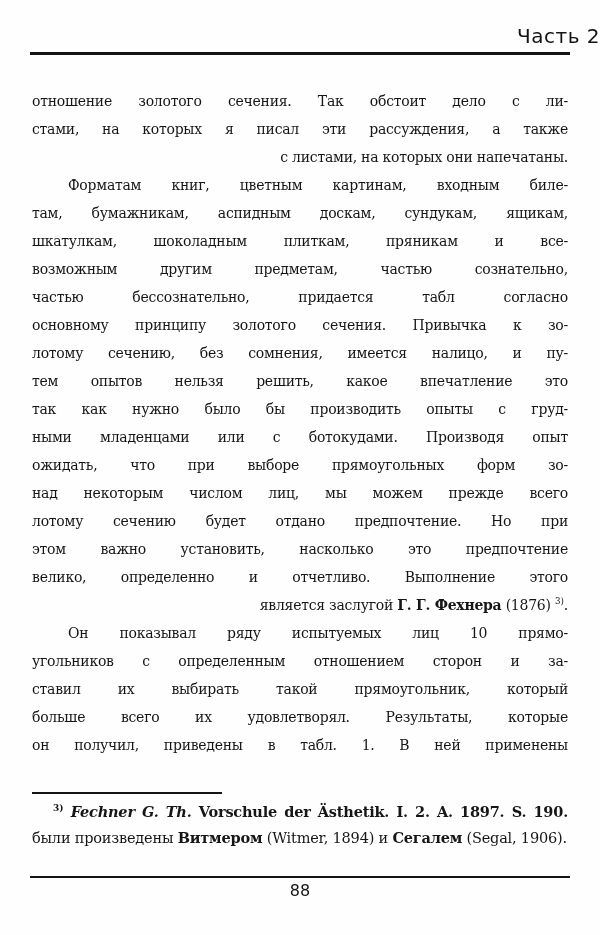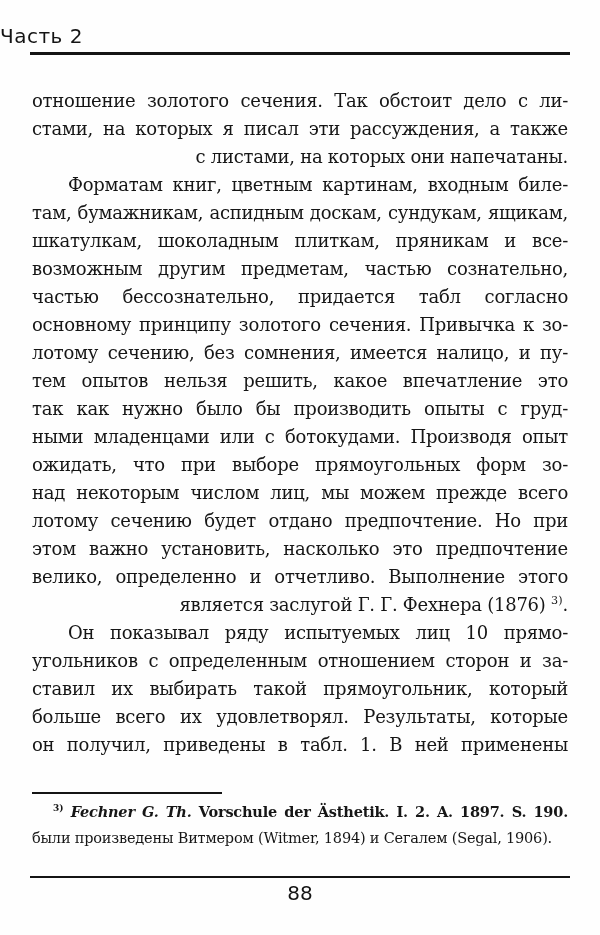--- a/index.html
+++ b/index.html
@@ -1,50 +1,50 @@
 <!DOCTYPE html>
 <html><head>
 <meta charset="utf-8">
 <style>
   html,body { margin:0; padding:0; background:#e8e8e8; }
   .page {
     position:relative; width:600px; height:935px; margin:0 auto;
     background:#fefefe; color:#161616; overflow:hidden;
   }
   .running-head {
-    position:absolute; top:24px; left:0; right:0; text-align:left;
+    position:absolute; top:24px; left:0; right:0; text-align:right;
     font-family:"DejaVu Sans", sans-serif; font-size:20px; letter-spacing:0.5px;
     color:#141414;
   }
   .rule { position:absolute; background:#141414; }
   .rule-header { top:52px; left:30px; right:30px; height:2.5px; }
   .rule-foot-sep { top:792px; left:32px; width:190px; height:2px; }
   .rule-bottom { top:876px; left:30px; right:30px; height:2px; }
   .body {
     position:absolute; top:87px; left:32px; right:32px;
-    font-family:"DejaVu Serif", serif; font-size:18px; color:#161616;
+    font-family:"DejaVu Serif", serif; font-size:14px; color:#161616;
     letter-spacing:-0.25px;
   }
   .ln { height:28px; line-height:28px; overflow:hidden;text-align:right; }
   .j { text-align:justify; }
   .j::after { content:""; display:inline-block; width:100%; height:0; }
   .ind { text-indent:36px; }
   .sup { vertical-align:super; font-size:62%; line-height:0; letter-spacing:0; }
-  b { font-weight:normal; }
+  b { font-weight:bold; }
   i { font-style:italic; }
   .footnote {
     position:absolute; top:799px; left:32px; right:32px;
     font-family:"DejaVu Serif", serif; font-size:14.5px; color:#161616;
     letter-spacing:-0.2px;
   }
   .fln { height:26px; line-height:26px; overflow:hidden; }
   .ind-f { text-indent:21px;font-weight:bold; }
   .page-number {
     position:absolute; top:881px; left:0; right:0; text-align:center;
-    font-family:"DejaVu Sans", sans-serif; font-size:20px; color:#141414;
+    font-family:"DejaVu Sans", sans-serif; font-size:16px; color:#141414;
   }
 </style>
 </head>
 <body>
 
 <div class="page">
 
   <div class="running-head">
     <span>Часть 2</span>
   </div>

